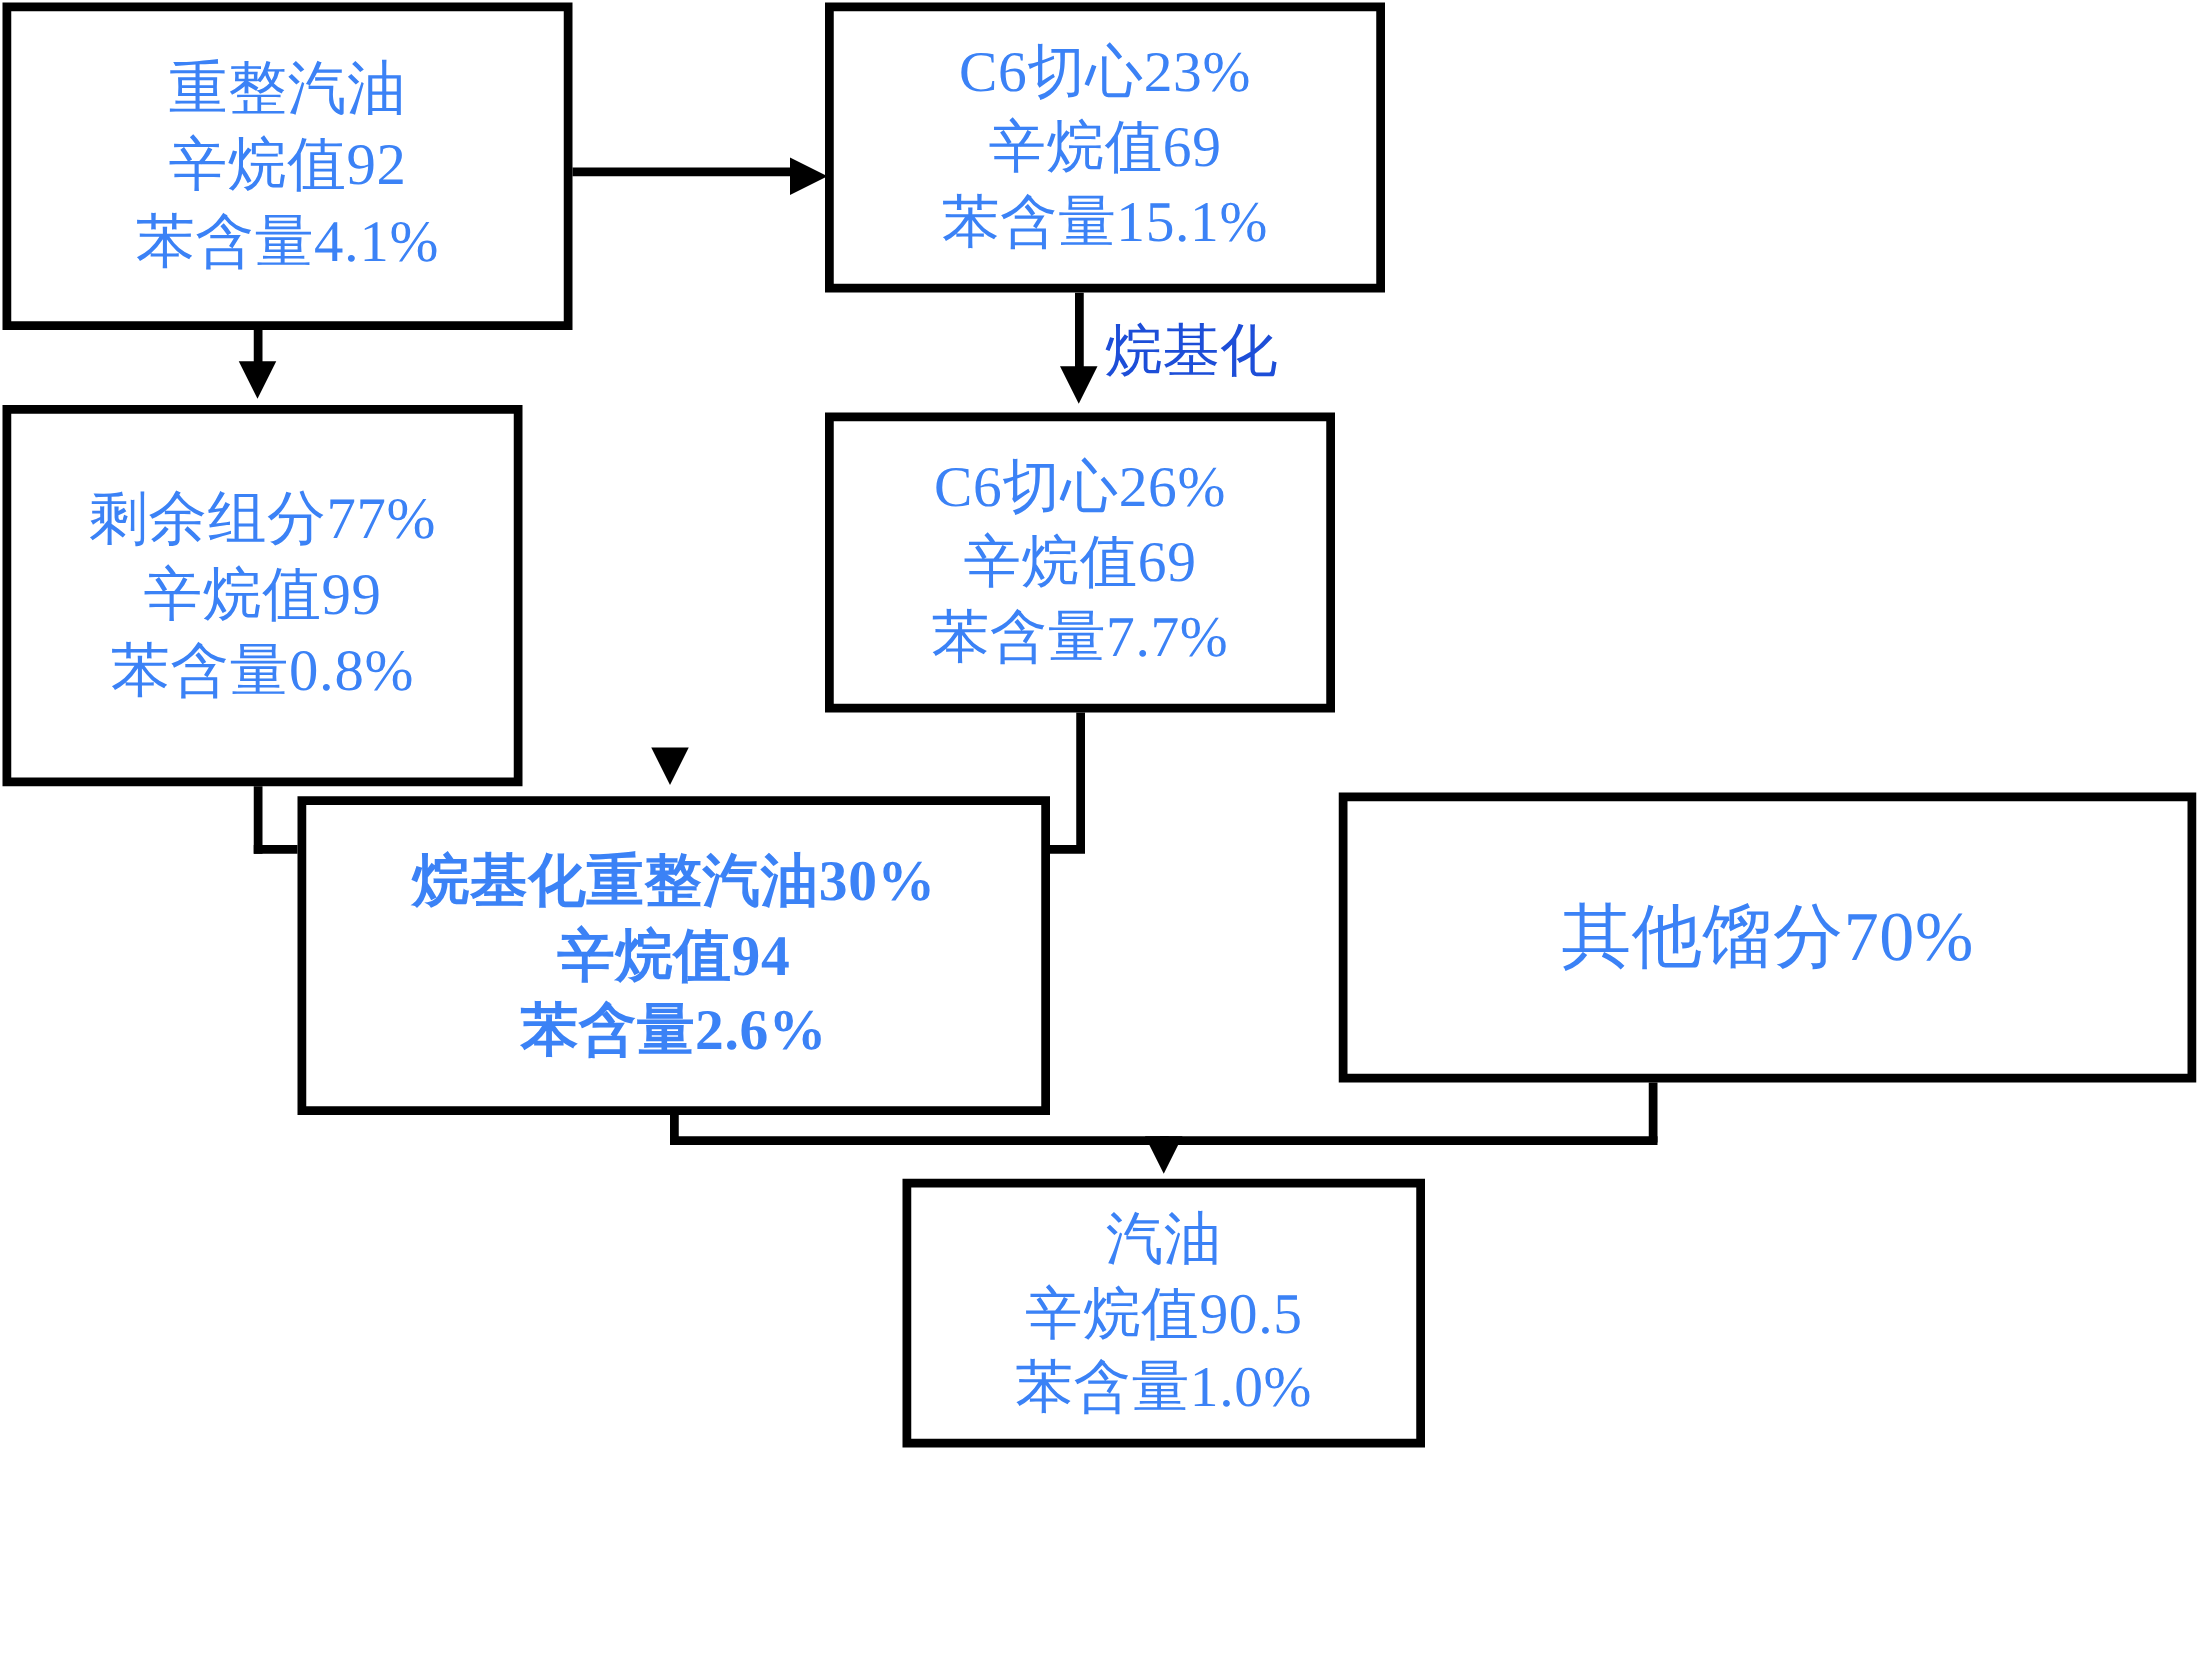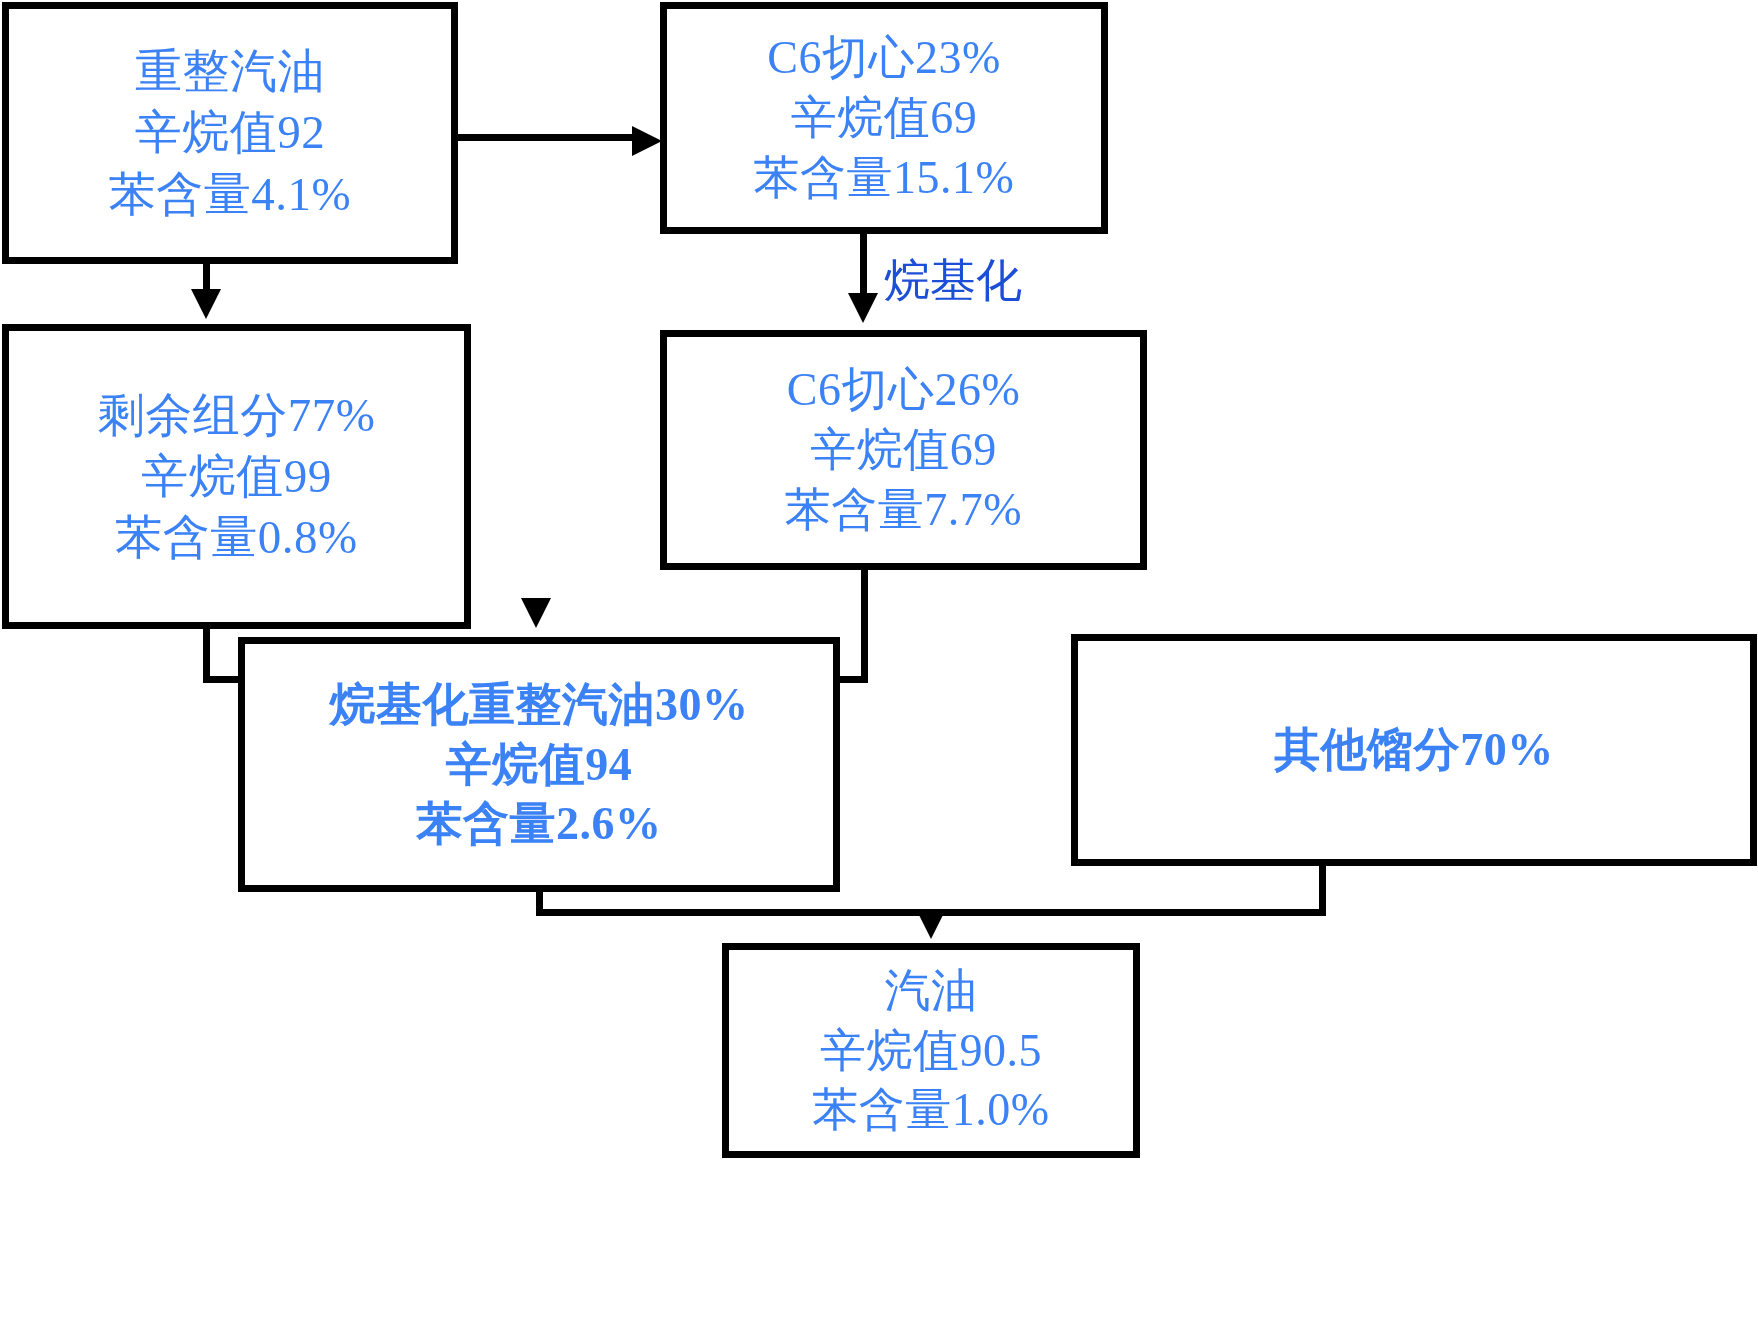--- a/index.html
+++ b/index.html
@@ -34,32 +34,32 @@
   .node .line {
     display: block;
     white-space: nowrap;
     line-height: 1.30;
     font-size: 46px;
     letter-spacing: 0.5px;
   }
   
   #node-reformate      { left: 2px;    top: 2px;    width: 456px; height: 262px; }
   #node-c6-cut-23      { left: 660px;  top: 2px;    width: 448px; height: 232px; }
-  #node-remaining      { left: 2px;    top: 324px;  width: 469px; height: 305px; }
-  #node-c6-cut-26      { left: 660px;  top: 330px;  width: 487px; height: 240px; }
+  #node-remaining      { left: 2px;    top: 324px;  width: 416px; height: 305px; }
+  #node-c6-cut-26      { left: 660px;  top: 330px;  width: 408px; height: 240px; }
   #node-alkylate       { left: 238px;  top: 637px;  width: 602px; height: 255px; font-weight: bold; }
   #node-other-cuts     { left: 1071px; top: 634px;  width: 686px; height: 232px; }
   #node-gasoline       { left: 722px;  top: 943px;  width: 418px; height: 215px; }
 
   #node-reformate .line  { font-size: 47px; }
   #node-c6-cut-23 .line  { font-size: 46px; }
   #node-remaining .line  { font-size: 47px; }
   #node-c6-cut-26 .line  { font-size: 46px; }
   #node-alkylate .line   { font-size: 46px; }
-  #node-other-cuts .line { font-size: 46px; font-weight: bold; }
+  #node-other-cuts .line { font-size: 56px; }
   #node-gasoline .line   { font-size: 46px; }
 
   
   .conn {
     position: absolute;
     background: #000000;
     z-index: 1;
   }
   .hline { height: 7px; }
   .vline { width: 7px; }

